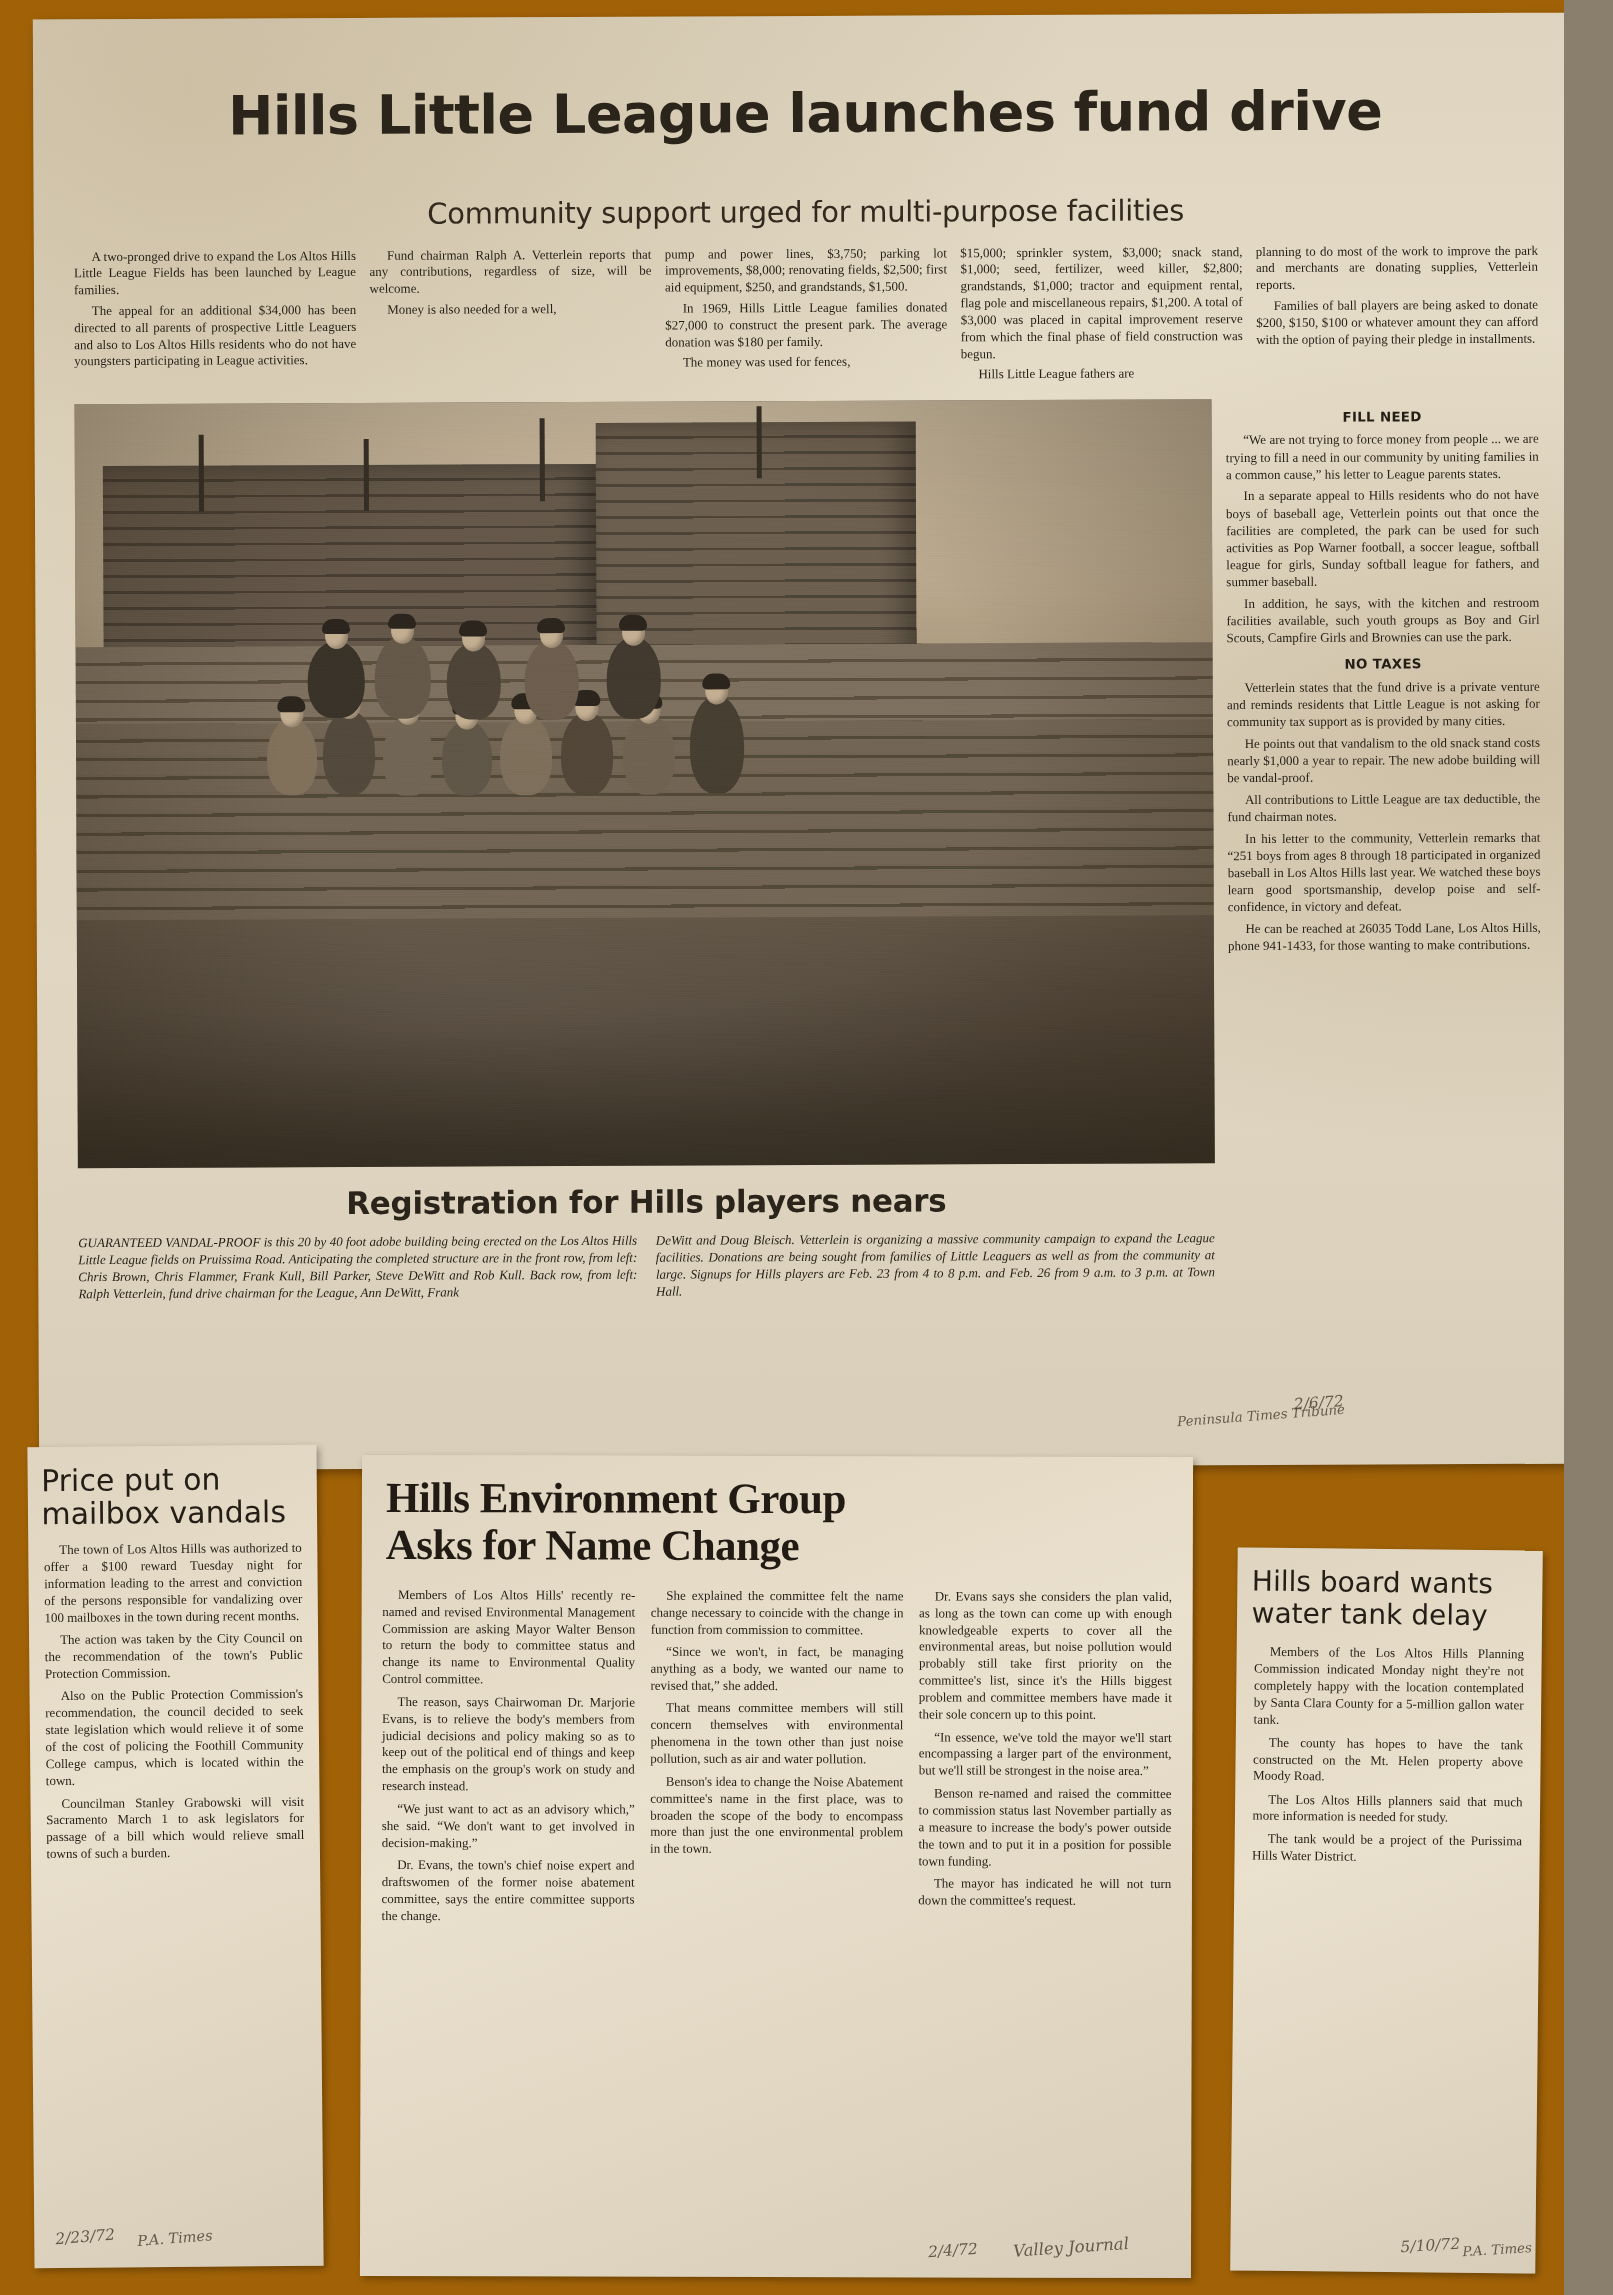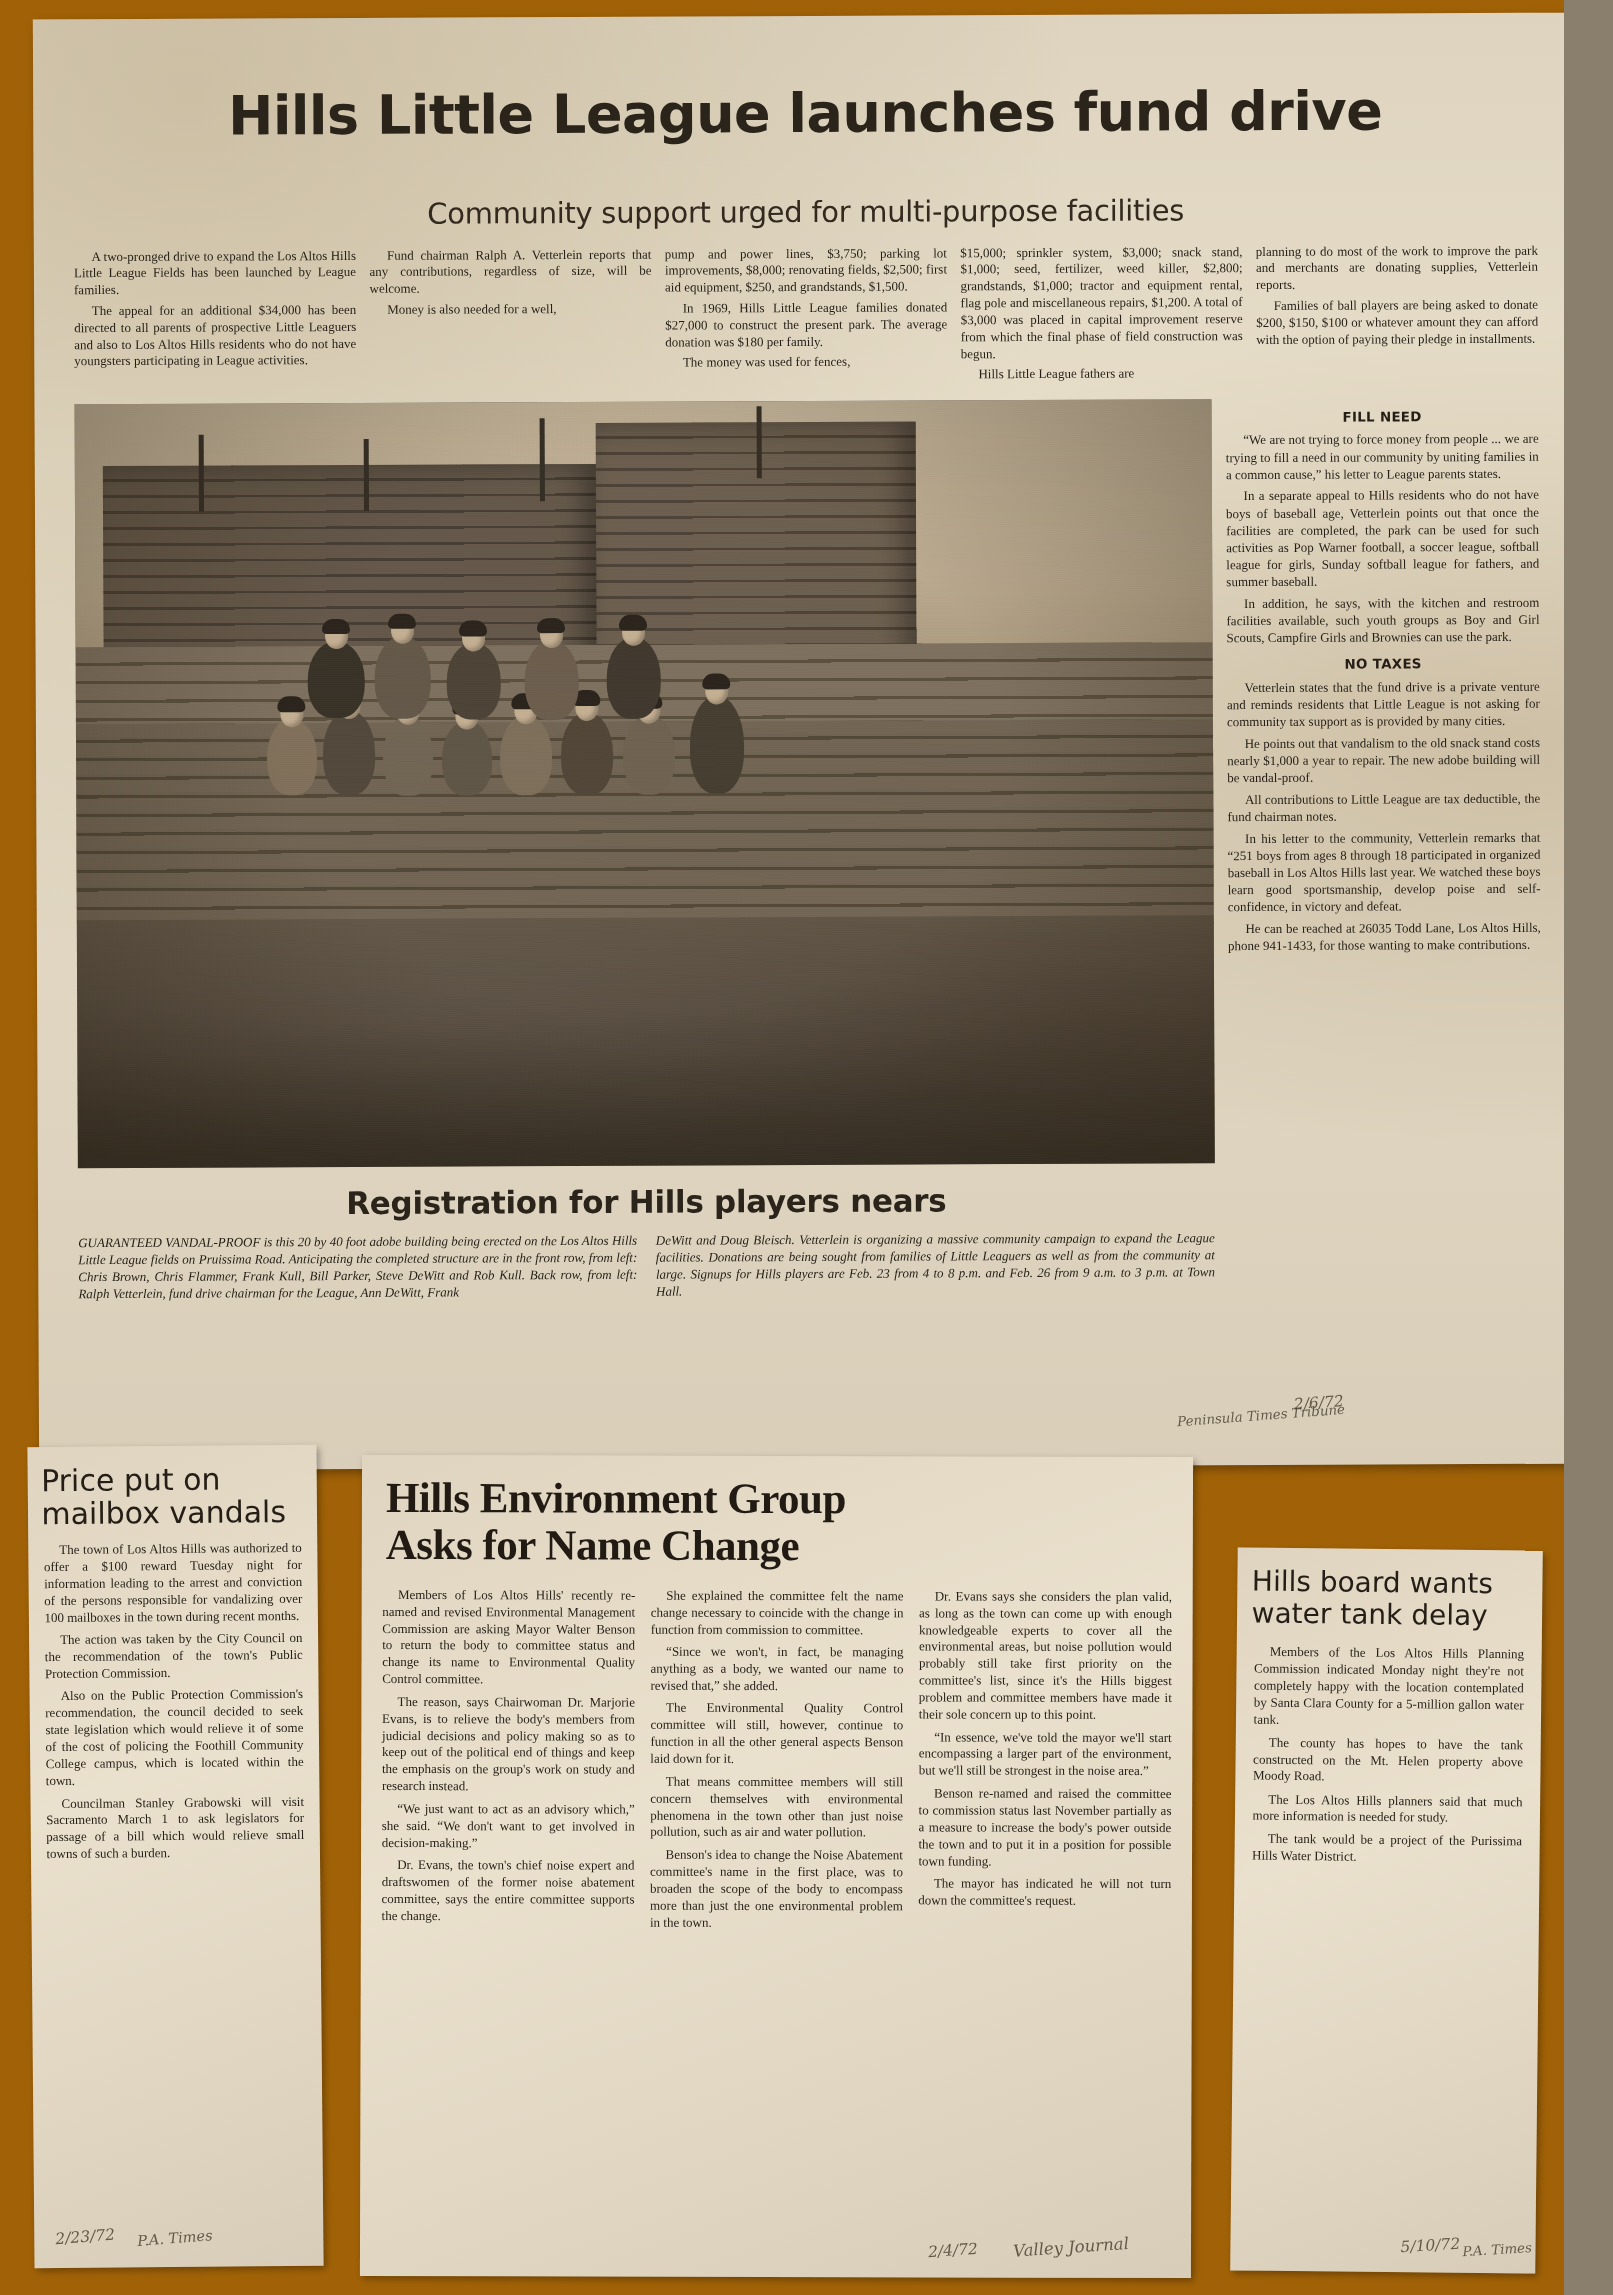--- a/index.html
+++ b/index.html
@@ -421,21 +421,20 @@
       <div class="cols">
         <div>
           <p>Members of Los Altos Hills' recently re-named and revised Environmental Management Commission are asking Mayor Walter Benson to return the body to committee status and change its name to Environmental Quality Control committee.</p>
           <p>The reason, says Chairwoman Dr. Marjorie Evans, is to relieve the body's members from judicial decisions and policy making so as to keep out of the political end of things and keep the emphasis on the group's work on study and research instead.</p>
           <p>“We just want to act as an advisory which,” she said. “We don't want to get involved in decision-making.”</p>
           <p>Dr. Evans, the town's chief noise expert and draftswomen of the former noise abatement committee, says the entire committee supports the change.</p>
         </div>
         <div>
           <p>She explained the committee felt the name change necessary to coincide with the change in function from commission to committee.</p>
           <p>“Since we won't, in fact, be managing anything as a body, we wanted our name to revised that,” she added.</p>
-          <p>The Environmental Quality Control committee will still, however, continue to function in all the other general aspects Benson laid down for it.</p>
           <p>That means committee members will still concern themselves with environmental phenomena in the town other than just noise pollution, such as air and water pollution.</p>
           <p>Benson's idea to change the Noise Abatement committee's name in the first place, was to broaden the scope of the body to encompass more than just the one environmental problem in the town.</p>
         </div>
         <div>
           <p>Dr. Evans says she considers the plan valid, as long as the town can come up with enough knowledgeable experts to cover all the environmental areas, but noise pollution would probably still take first priority on the committee's list, since it's the Hills biggest problem and committee members have made it their sole concern up to this point.</p>
           <p>“In essence, we've told the mayor we'll start encompassing a larger part of the environment, but we'll still be strongest in the noise area.”</p>
           <p>Benson re-named and raised the committee to commission status last November partially as a measure to increase the body's power outside the town and to put it in a position for possible town funding.</p>
           <p>The mayor has indicated he will not turn down the committee's request.</p>
         </div>
       </div>

